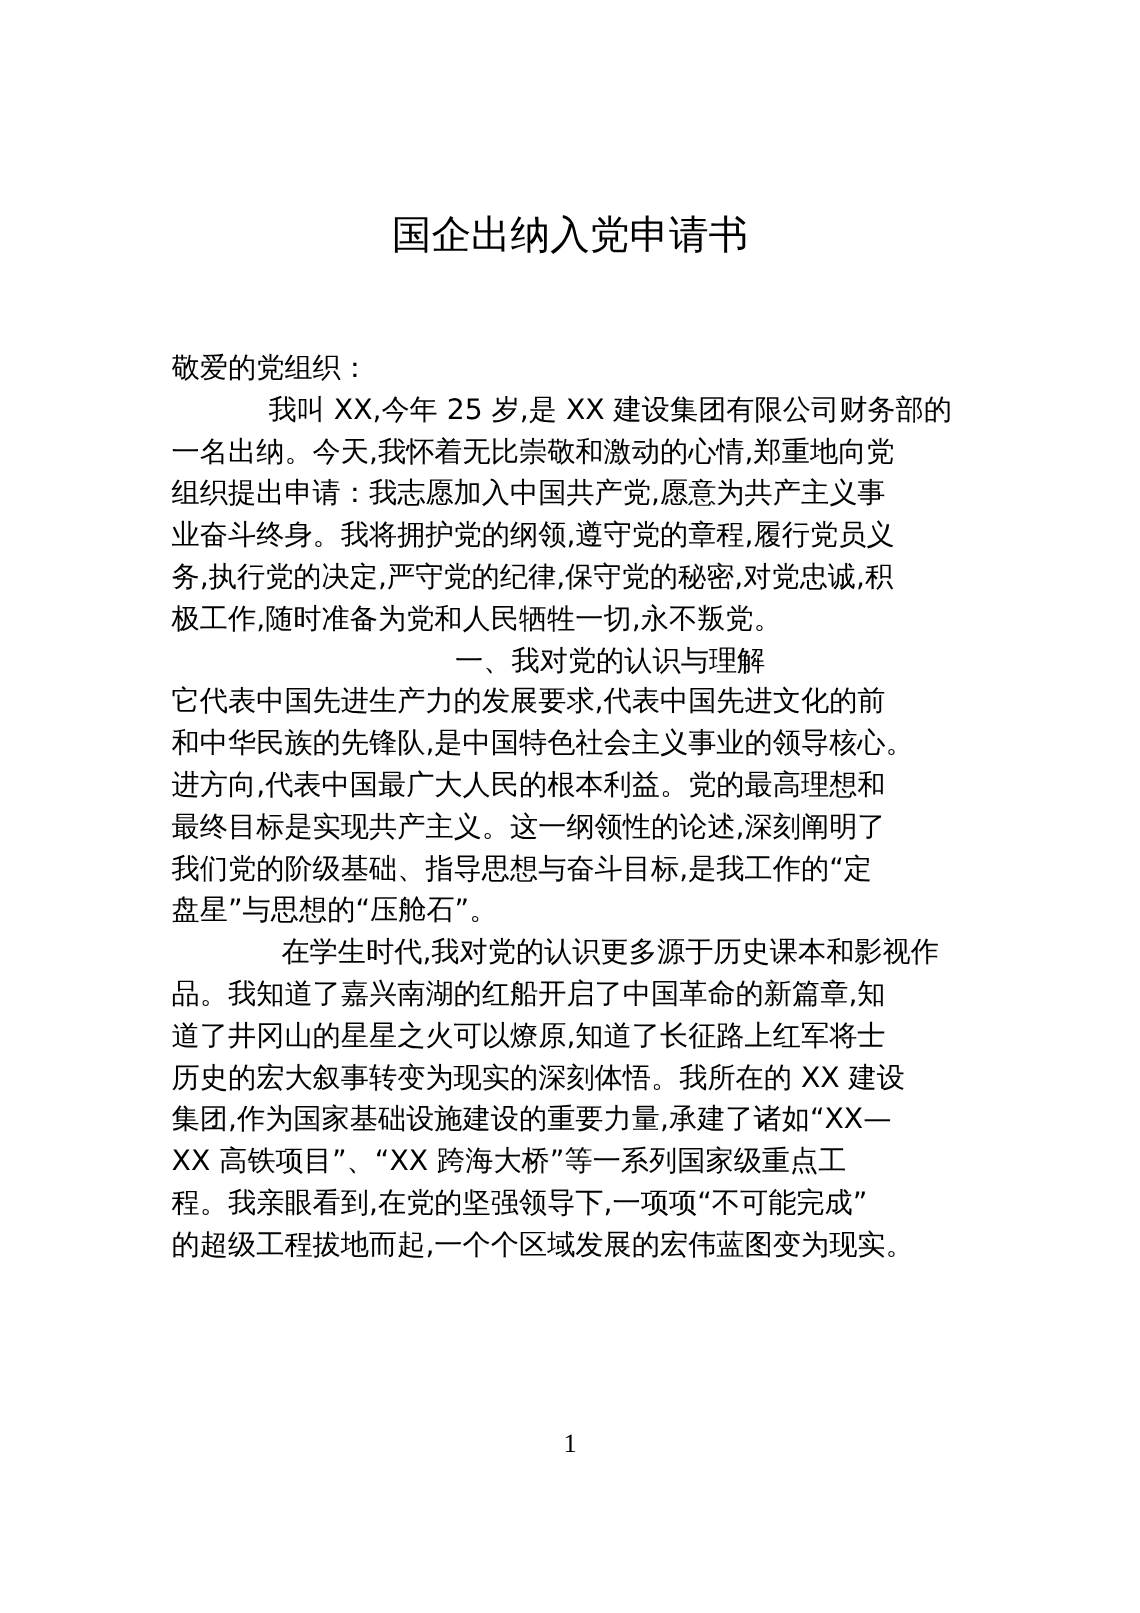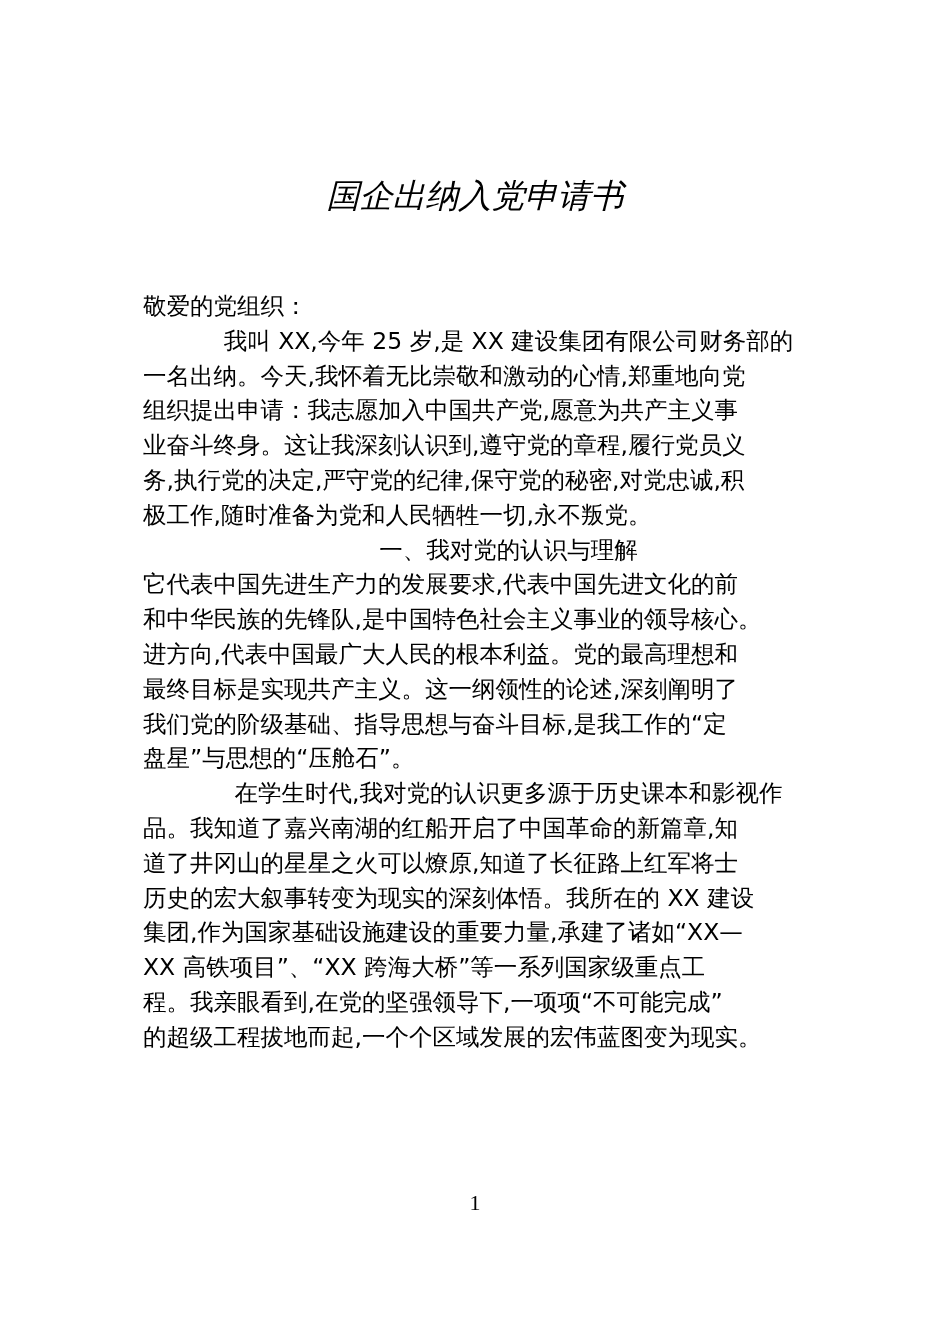--- a/index.html
+++ b/index.html
@@ -25,21 +25,20 @@
     .title {
       position: absolute;
       top: 172px;
       left: 0;
       width: 950px;
       text-align: center;
       font-size: 33px;
       line-height: 48px;
       letter-spacing: 0px;
       color: #000;
-      font-style: italic;
     }
     .body-text {
       position: absolute;
       left: 143px;
       top: 265px;
       width: 680px;
       margin-top: 24px;
     }
     .line {
       display: block;
@@ -68,21 +67,21 @@
 <body>
 
 <div class="page">
   <div class="title">国企出纳入党申请书</div>
 
   <div class="body-text">
     <span class="line">敬爱的党组织：</span>
     <span class="line indent">我叫 XX,今年 25 岁,是 XX 建设集团有限公司财务部的</span>
     <span class="line">一名出纳。今天,我怀着无比崇敬和激动的心情,郑重地向党</span>
     <span class="line">组织提出申请：我志愿加入中国共产党,愿意为共产主义事</span>
-    <span class="line">业奋斗终身。这让我深刻认识到,遵守党的章程,履行党员义</span>
+    <span class="line">业奋斗终身。我将拥护党的纲领,遵守党的章程,履行党员义</span>
     <span class="line">务,执行党的决定,严守党的纪律,保守党的秘密,对党忠诚,积</span>
     <span class="line">极工作,随时准备为党和人民牺牲一切,永不叛党。</span>
     <span class="line indent">一、我对党的认识与理解</span>
     <span class="line">它代表中国先进生产力的发展要求,代表中国先进文化的前</span>
     <span class="line">和中华民族的先锋队,是中国特色社会主义事业的领导核心。</span>
     <span class="line">进方向,代表中国最广大人民的根本利益。党的最高理想和</span>
     <span class="line">最终目标是实现共产主义。这一纲领性的论述,深刻阐明了</span>
     <span class="line">我们党的阶级基础、指导思想与奋斗目标,是我工作的“定</span>
     <span class="line">盘星”与思想的“压舱石”。</span>
     <span class="line indent">在学生时代,我对党的认识更多源于历史课本和影视作</span>

